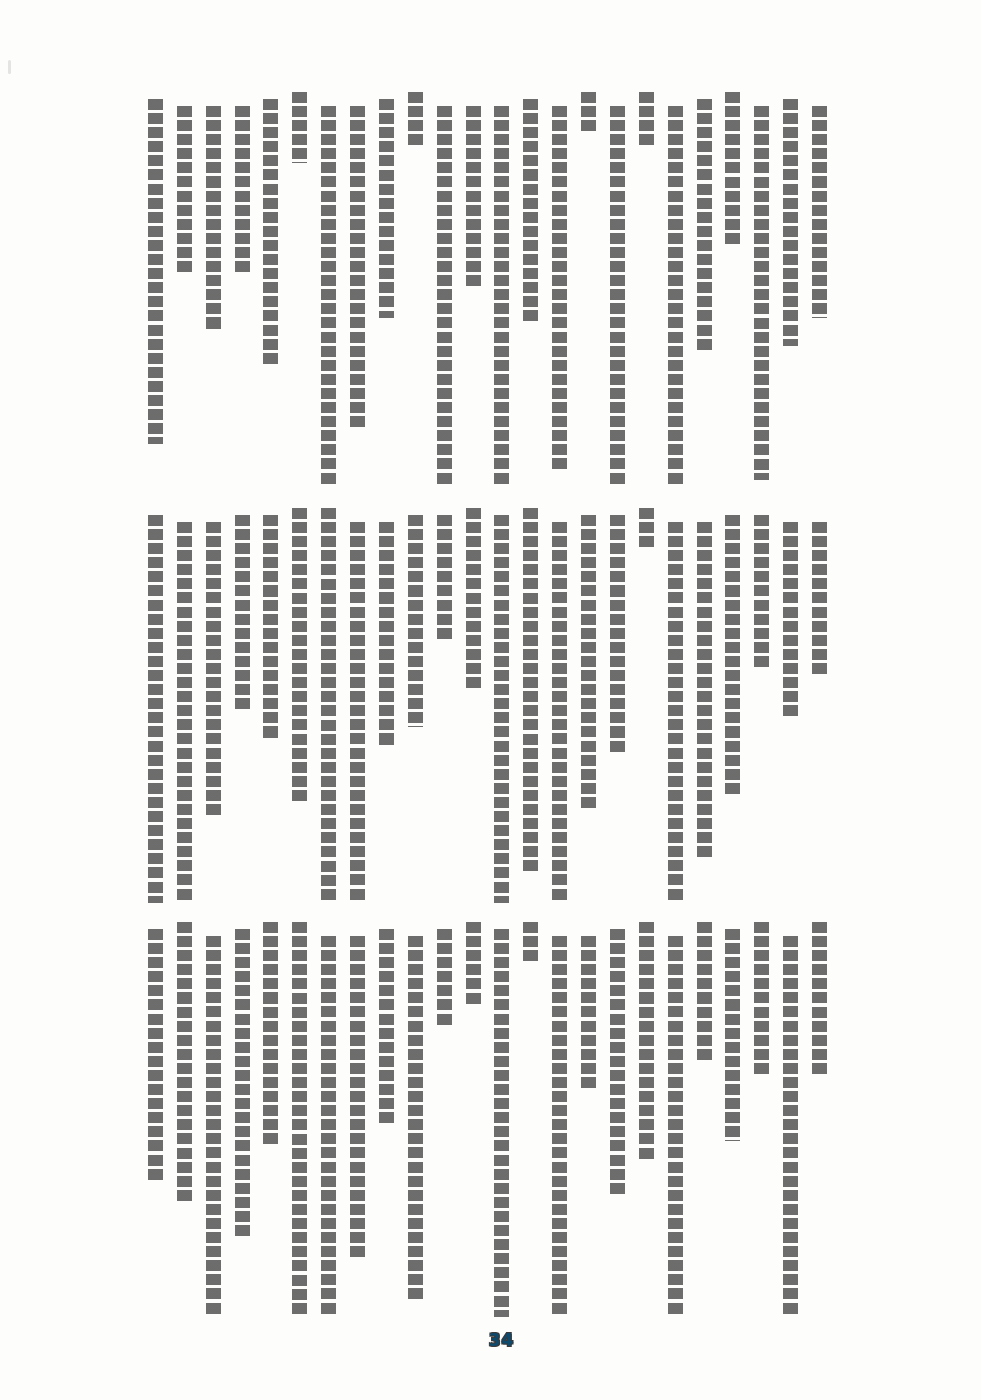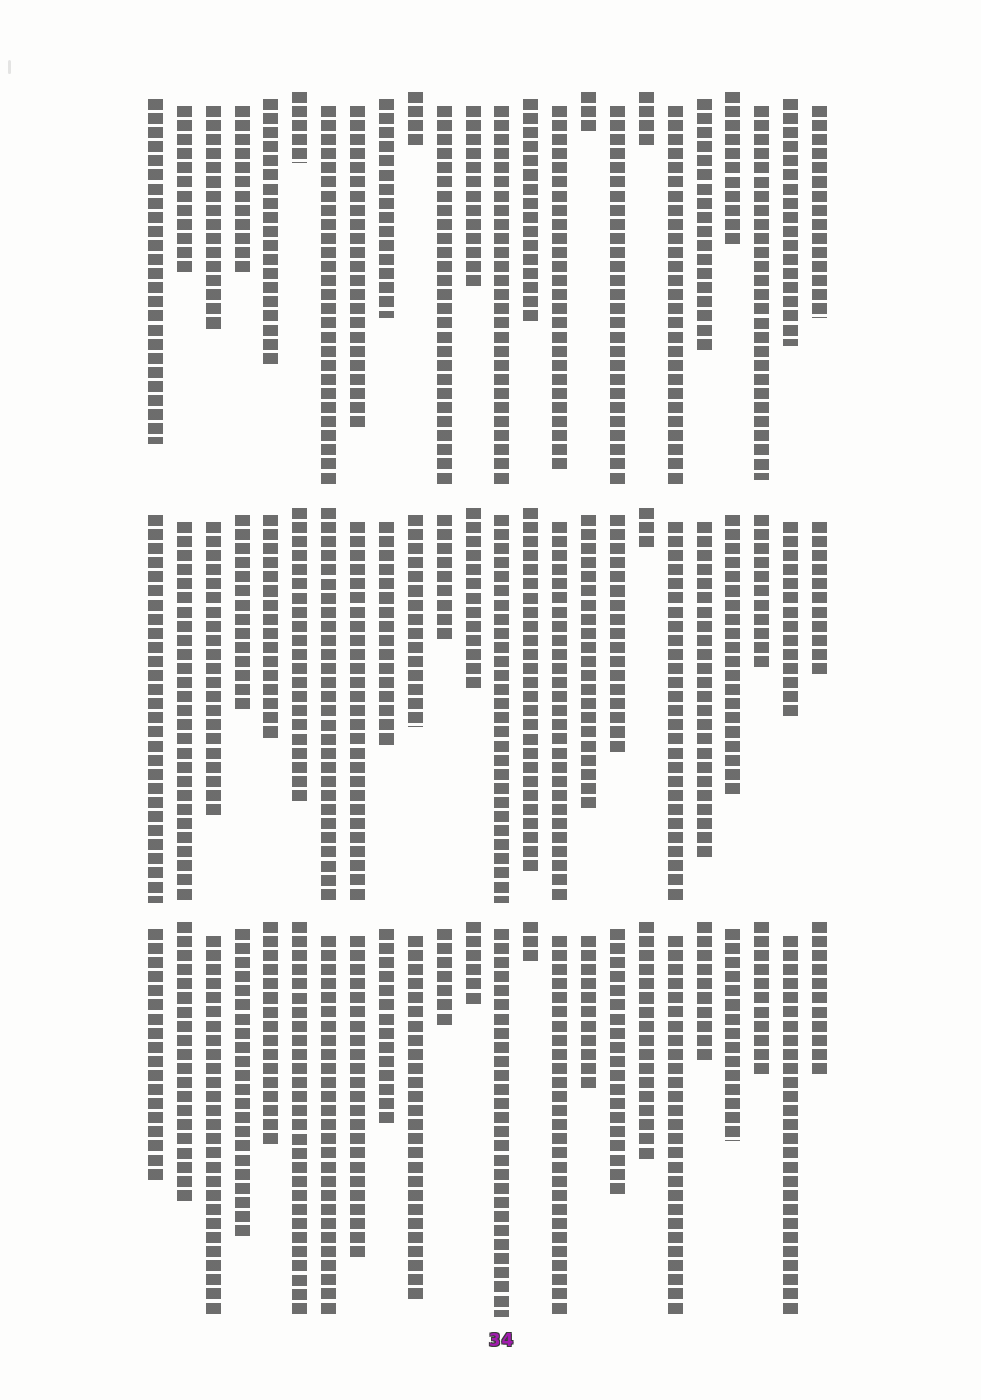--- a/index.html
+++ b/index.html
@@ -47,21 +47,21 @@
   .page-number {
     position: absolute;
     left: 0;
     right: 0;
     top: 1330px;
     text-align: center;
     font-family: "DejaVu Sans", "Liberation Sans", sans-serif;
     font-size: 17px;
     font-weight: bold;
     letter-spacing: 1px;
-    color: #a21caf;
+    color: #0c4a6e;
     
     text-shadow:
       -1px -1px 0 #3a3a3a,
        1px -1px 0 #3a3a3a,
       -1px  1px 0 #3a3a3a,
        1px  1px 0 #3a3a3a;
     padding-left: 22px;
   }
 </style>
 </head>

